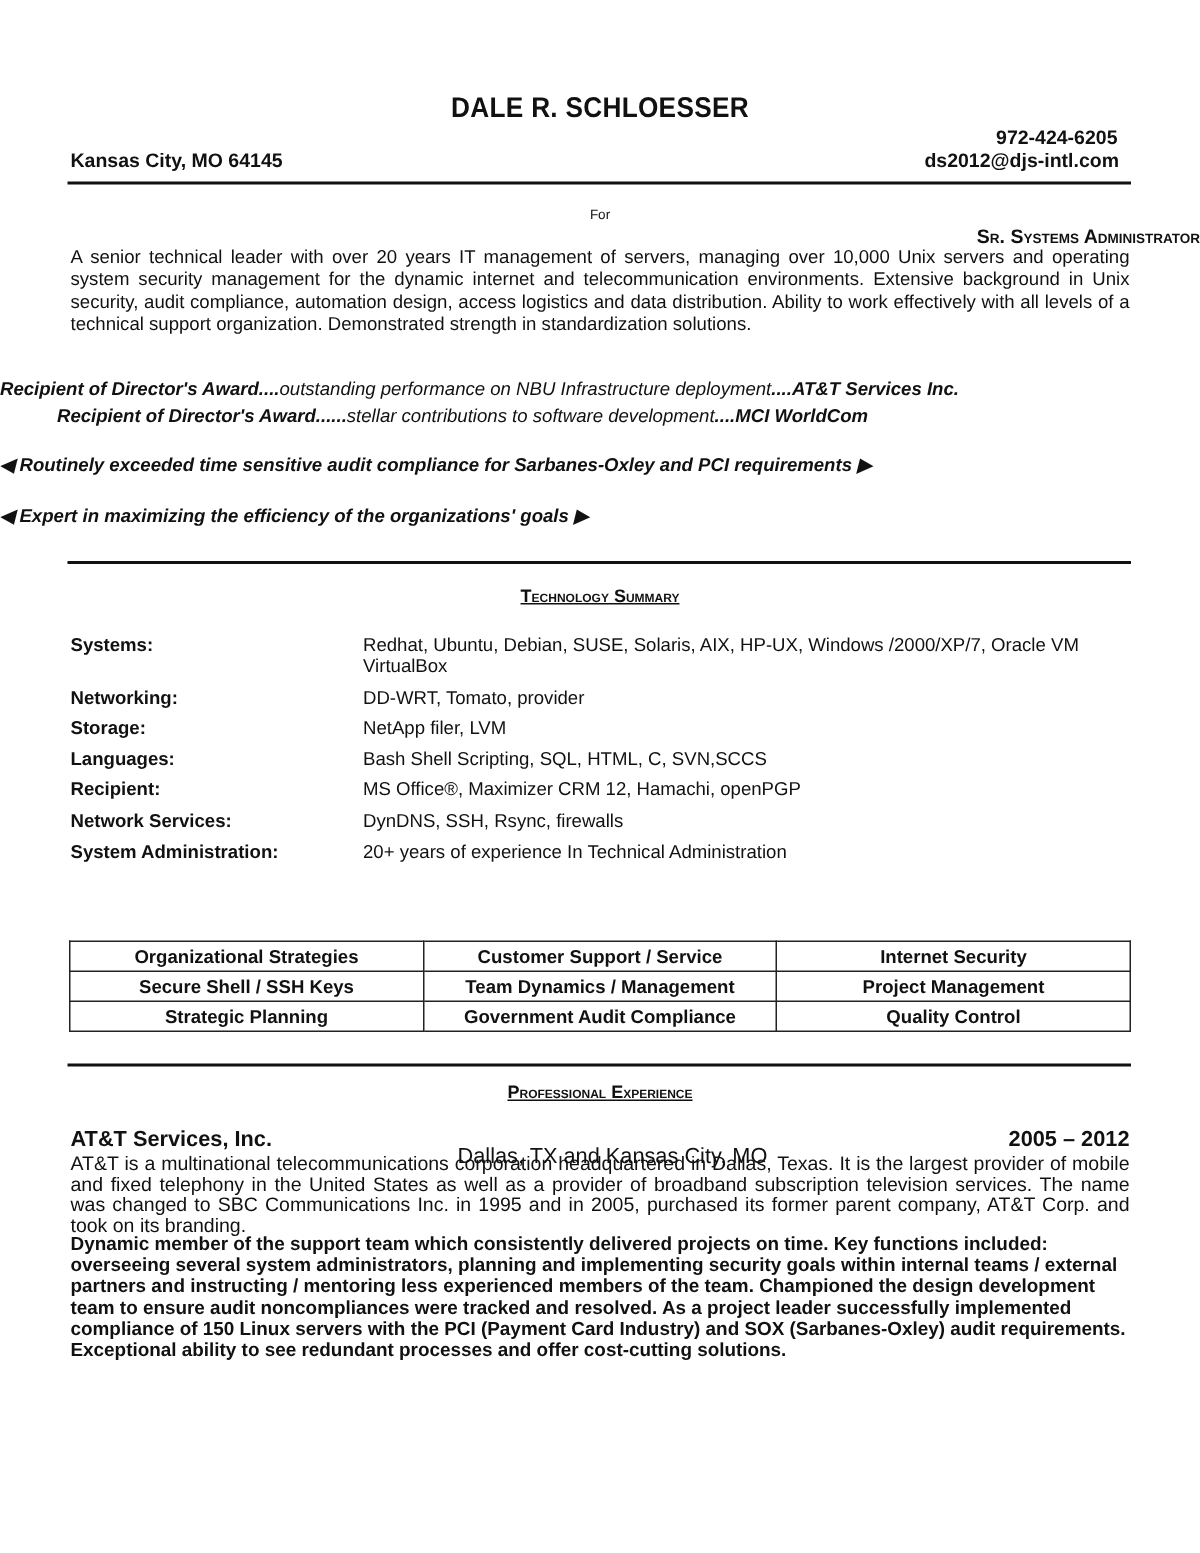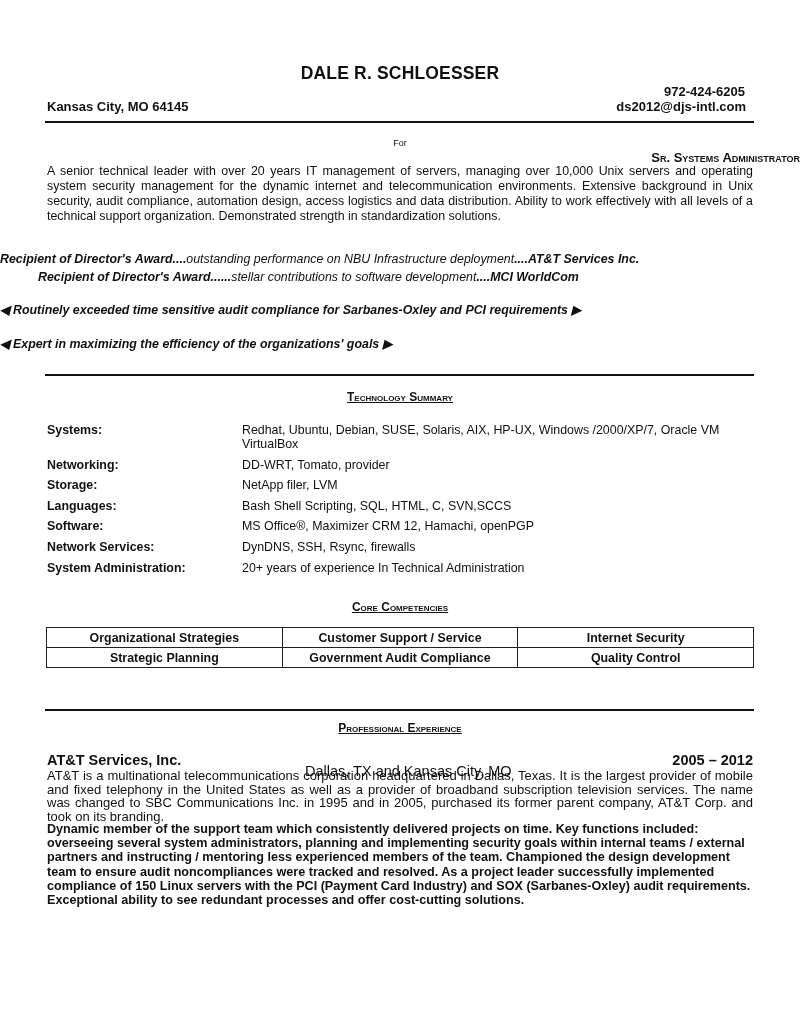--- a/index.html
+++ b/index.html
@@ -71,40 +71,44 @@
   </div>
   <div class="tech-row" style="top:478px;">
     <span class="tech-label">Storage:</span>
     <span class="tech-value">NetApp filer, LVM</span>
   </div>
   <div class="tech-row" style="top:499px;">
     <span class="tech-label">Languages:</span>
     <span class="tech-value">Bash Shell Scripting, SQL, HTML, C, SVN,SCCS</span>
   </div>
   <div class="tech-row" style="top:519px;">
-    <span class="tech-label">Software:</span>
+    <span class="tech-label">Recipient:</span>
     <span class="tech-value">MS Office®, Maximizer CRM 12, Hamachi, openPGP</span>
   </div>
   <div class="tech-row" style="top:540px;">
     <span class="tech-label">Network Services:</span>
     <span class="tech-value">DynDNS, SSH, Rsync, firewalls</span>
   </div>
   <div class="tech-row" style="top:561px;">
     <span class="tech-label">System Administration:</span>
     <span class="tech-value">20+ years of experience In Technical Administration</span>
   </div>
 
-  <div class="section-title" style="top:600px;"><span>Core Competencies</span></div>
 
   <table class="comp">
     <tbody>
         <tr>
       <td>Organizational Strategies</td>
       <td>Customer Support / Service</td>
       <td>Internet Security</td>
+    </tr>
+    <tr>
+      <td>Secure Shell /  SSH Keys</td>
+      <td>Team Dynamics / Management</td>
+      <td>Project Management</td>
     </tr>
     <tr>
       <td>Strategic Planning</td>
       <td>Government Audit Compliance</td>
       <td>Quality Control</td>
     </tr>
   </tbody>
     </table>
 
   <div class="rule-thick" style="top:709px;"></div>

